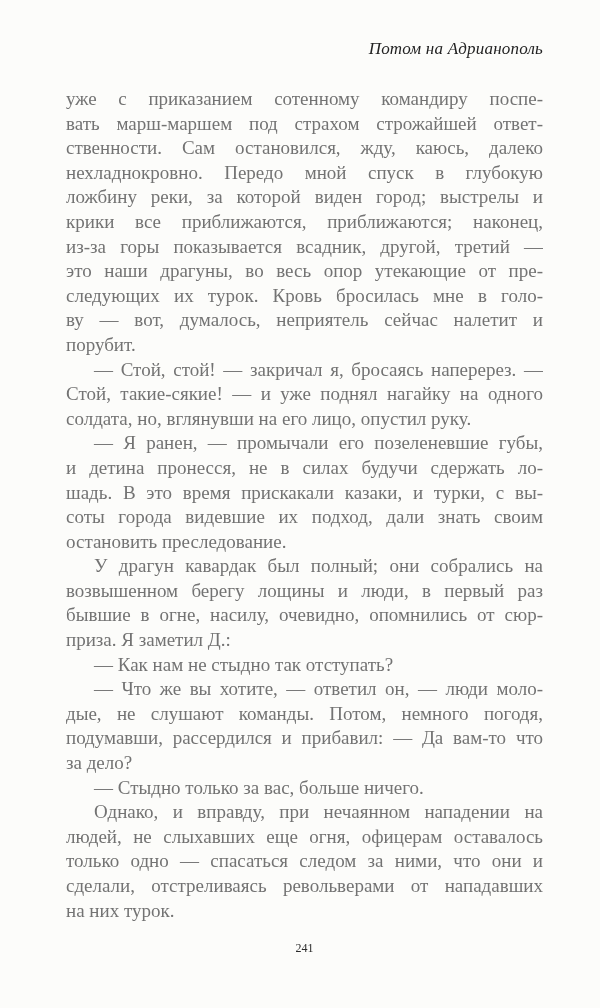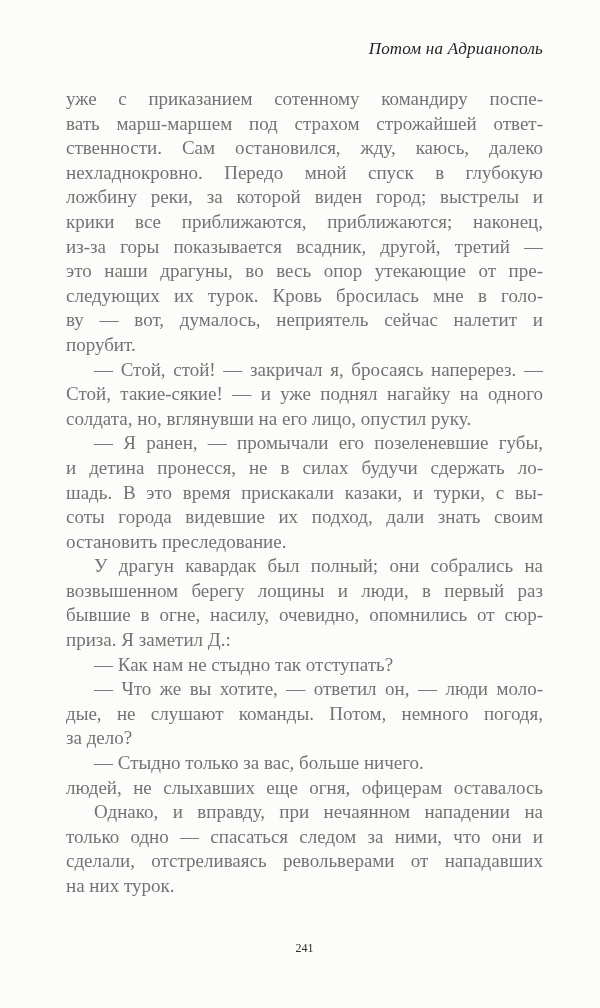--- a/index.html
+++ b/index.html
@@ -104,28 +104,29 @@
         <div class="line">возвышенном берегу лощины и люди, в первый раз</div>
         <div class="line">бывшие в огне, насилу, очевидно, опомнились от сюр-</div>
         <div class="line last">приза. Я заметил Д.:</div>
       </div>
       <div class="paragraph">
         <div class="line last indent">— Как нам не стыдно так отступать?</div>
       </div>
       <div class="paragraph">
         <div class="line indent">— Что же вы хотите, — ответил он, — люди моло-</div>
         <div class="line">дые, не слушают команды. Потом, немного погодя,</div>
+        <div class="line">подумавши, рассердился и прибавил: — Да вам-то что</div>
         <div class="line last">за дело?</div>
       </div>
       <div class="paragraph">
         <div class="line last indent">— Стыдно только за вас, больше ничего.</div>
       </div>
       <div class="paragraph">
+        <div class="line indent">Однако, и вправду, при нечаянном нападении на</div>
         <div class="line">людей, не слыхавших еще огня, офицерам оставалось</div>
-        <div class="line indent">Однако, и вправду, при нечаянном нападении на</div>
         <div class="line">только одно — спасаться следом за ними, что они и</div>
         <div class="line">сделали, отстреливаясь револьверами от нападавших</div>
         <div class="line last">на них турок.</div>
       </div>
     </div>
 
   <div class="page-number">241</div>
 </div>
 
 </body></html>

